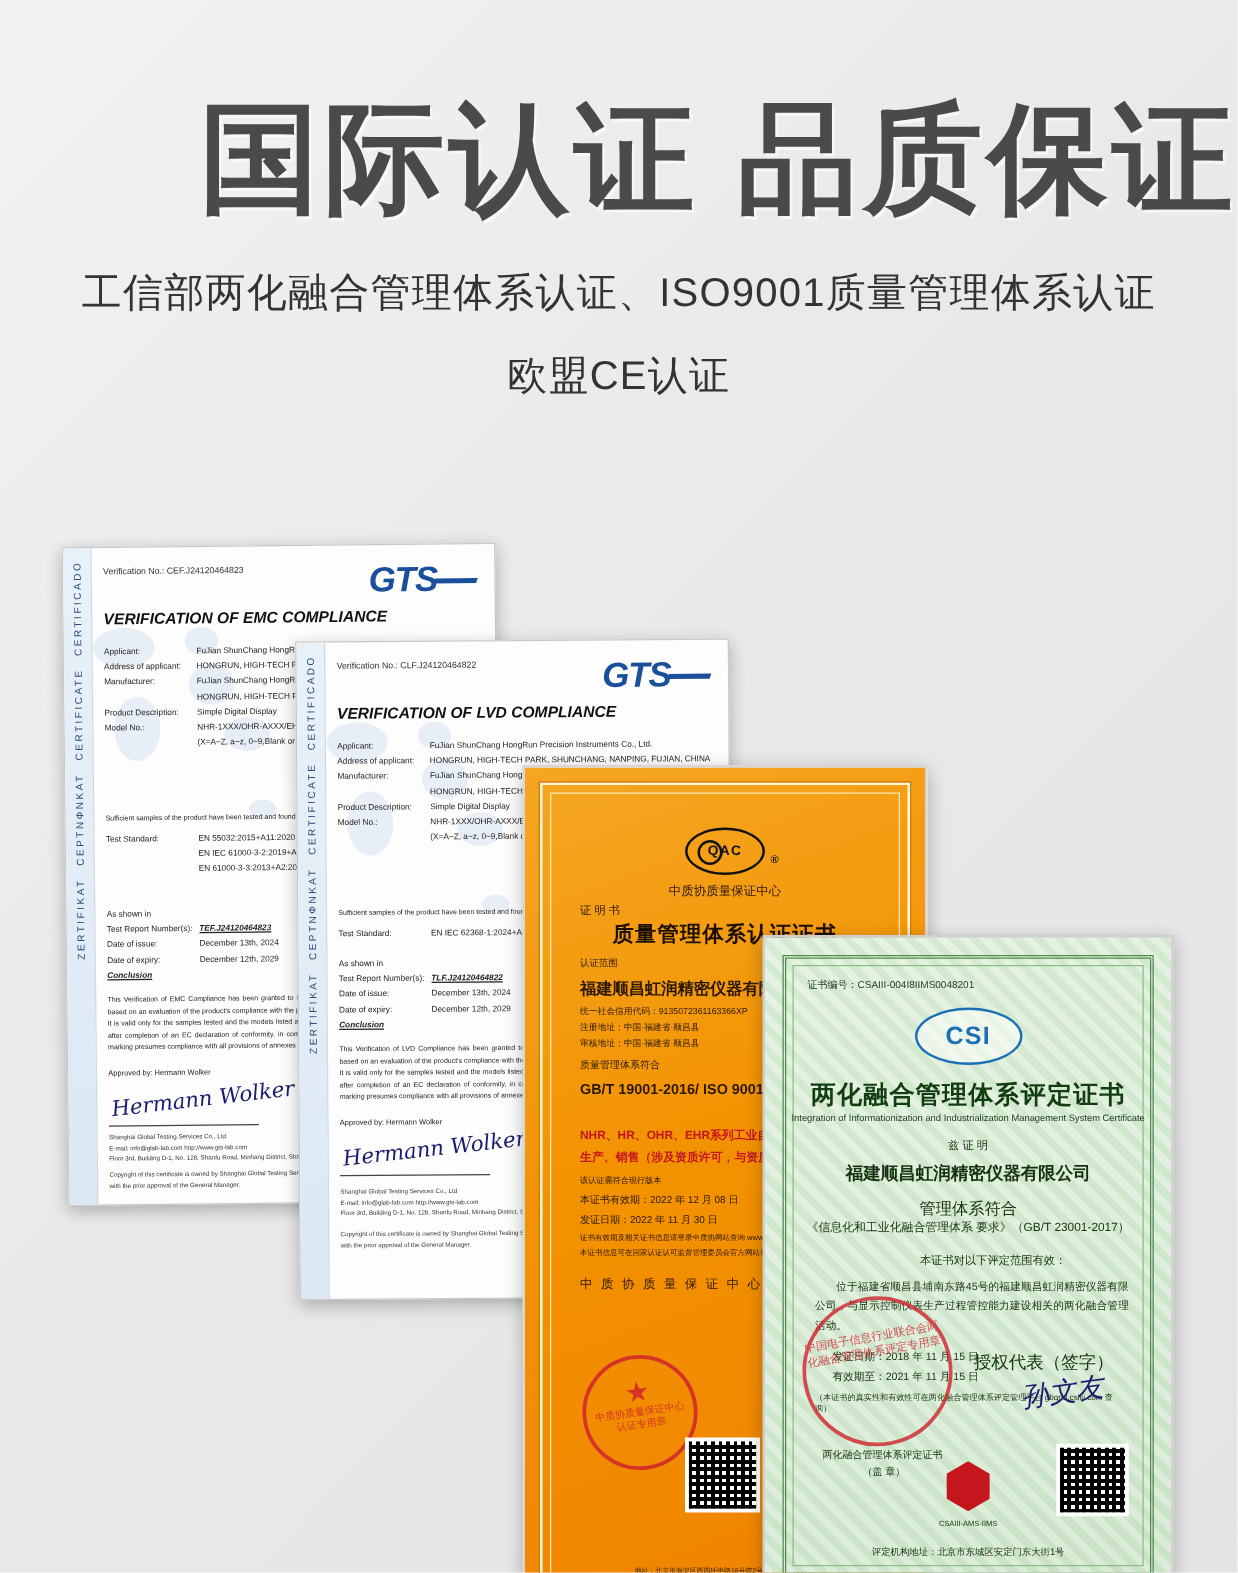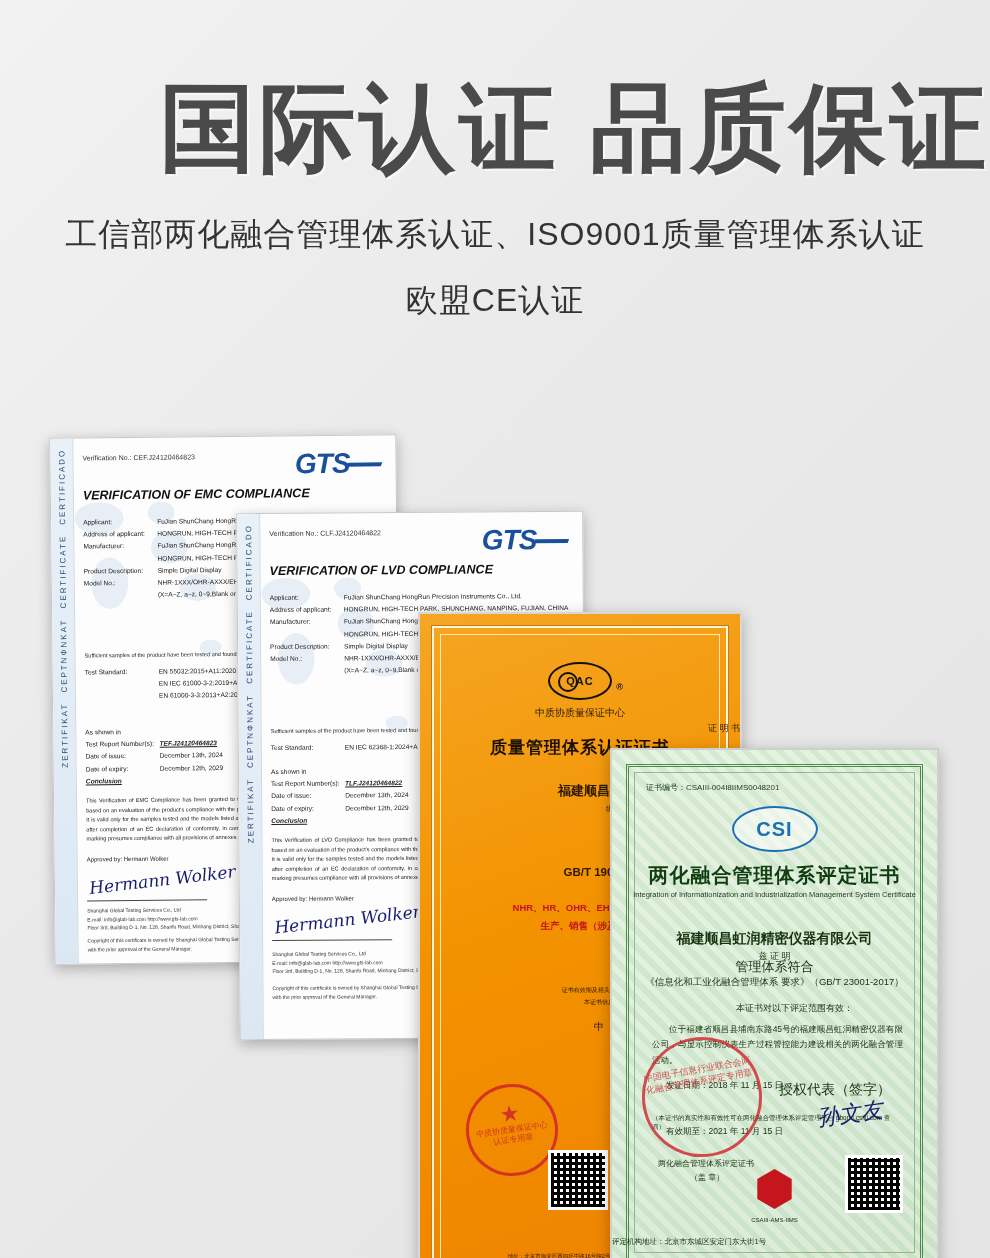--- a/index.html
+++ b/index.html
@@ -266,22 +266,23 @@
     top: 110px;
     text-align: center;
     font-size: 17px;
     font-weight: bold;
     color: #1a0f00;
     letter-spacing: 1px;
   }
   .qac-cn {
     position: absolute;
     left: 0; right: 0;
-    text-align: right;
+    text-align: left;
     color: #2b1800;
+    padding-left: 44px;
   }
   .qac-red {
     color: #c4161c;
     font-weight: bold;
   }
   .qac-stamp {
     position: absolute;
     left: 46px;
     bottom: 118px;
     width: 92px;
@@ -442,21 +443,21 @@
     left: 0; right: 0;
     bottom: 52px;
     text-align: center;
     font-size: 6px;
     color: #16320f;
   }
   .csi-foot {
     position: absolute;
     left: 0; right: 0;
     bottom: 28px;
-    text-align: left;
+    text-align: center;
     font-size: 7.5px;
     color: #16320f;
   }
 </style>
 </head>
 <body>
 
 <div class="page">
 
   <div class="headline">国际认证 品质保证</div>
@@ -697,30 +698,30 @@
     <div class="cert csi" style="left:610px; top:322px; width:325px; height:525px;">
       <div class="frame"></div>
       <div class="frame2"></div>
 
       <div class="csi-no">证书编号：CSAIII-004I8IIMS0048201</div>
       <div class="csi-logo">CSI</div>
 
       <div class="csi-title">两化融合管理体系评定证书</div>
       <div class="csi-sub">Integration of Informationization and Industrialization Management System Certificate</div>
 
-      <div class="csi-line" style="top:160px; font-size:9px;margin-top:40px;">兹 证 明</div>
+      <div class="csi-line" style="top:160px; font-size:9px;">兹 证 明</div>
       <div class="csi-line" style="top:180px; font-size:14px; font-weight:bold;">福建顺昌虹润精密仪器有限公司</div>
       <div class="csi-line" style="top:208px; font-size:13px;">管理体系符合</div>
       <div class="csi-line" style="top:226px; font-size:9.5px;">《信息化和工业化融合管理体系 要求》（GB/T 23001-2017）</div>
 
       <div class="csi-line" style="top:252px; font-size:9px;margin-left:40px;">本证书对以下评定范围有效：</div>
       <div class="csi-body" style="top:272px;">位于福建省顺昌县埔南东路45号的福建顺昌虹润精密仪器有限公司，与显示控制仪表生产过程管控能力建设相关的两化融合管理活动。</div>
 
       <div style="position:absolute; left:54px; top:330px; font-size:8.5px; color:#16320f;">发证日期：2018 年 11 月 15 日</div>
-      <div style="position:absolute; left:54px; top:346px; font-size:8.5px; color:#16320f;margin-top:30px;">有效期至：2021 年 11 月 15 日</div>
+      <div style="position:absolute; left:54px; top:346px; font-size:8.5px; color:#16320f;">有效期至：2021 年 11 月 15 日</div>
       <div style="position:absolute; left:40px; right:34px; top:364px; font-size:6.5px; color:#16320f;">（本证书的真实性和有效性可在两化融合管理体系评定管理平台 gbqpd.csiiii.com 查询）</div>
 
       <div class="csi-stamp">
         <div>中国电子信息行业联合会两化融合管理体系评定专用章</div>
       </div>
       <div style="position:absolute; left:46px; bottom:106px; font-size:8px; color:#16320f;">两化融合管理体系评定证书</div>
       <div style="position:absolute; left:78px; bottom:92px; font-size:8px; color:#16320f;">（盖 章）</div>
 
       <div style="position:absolute; right:46px; bottom:176px; font-size:14px; color:#16320f;">授权代表（签字）</div>
       <div class="csi-sign">孙文友</div>

